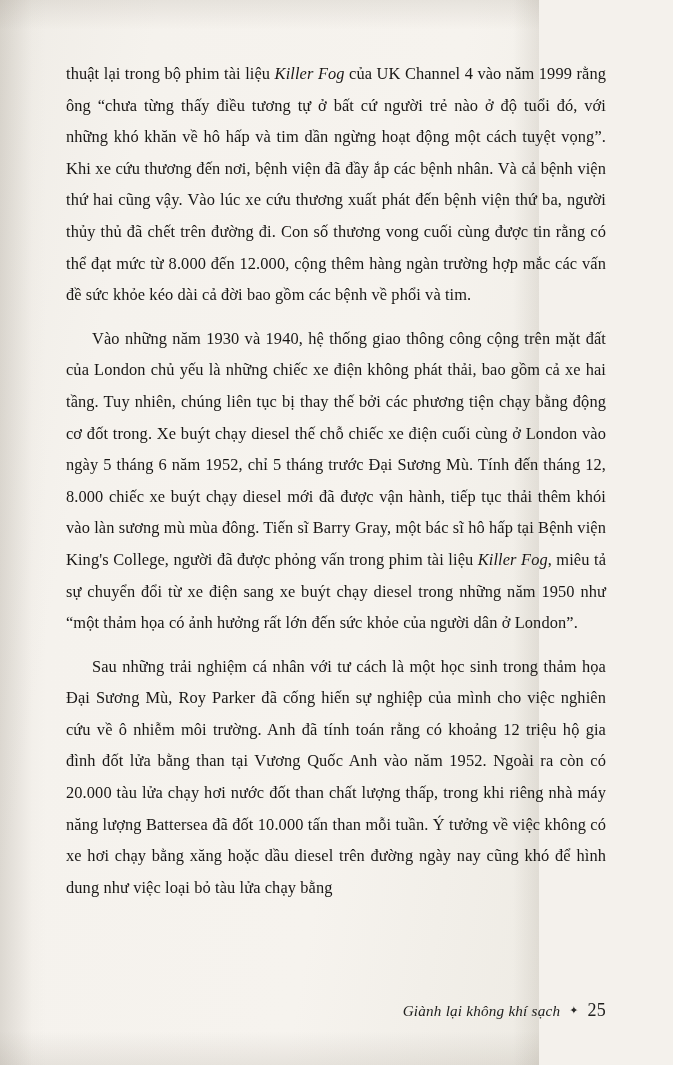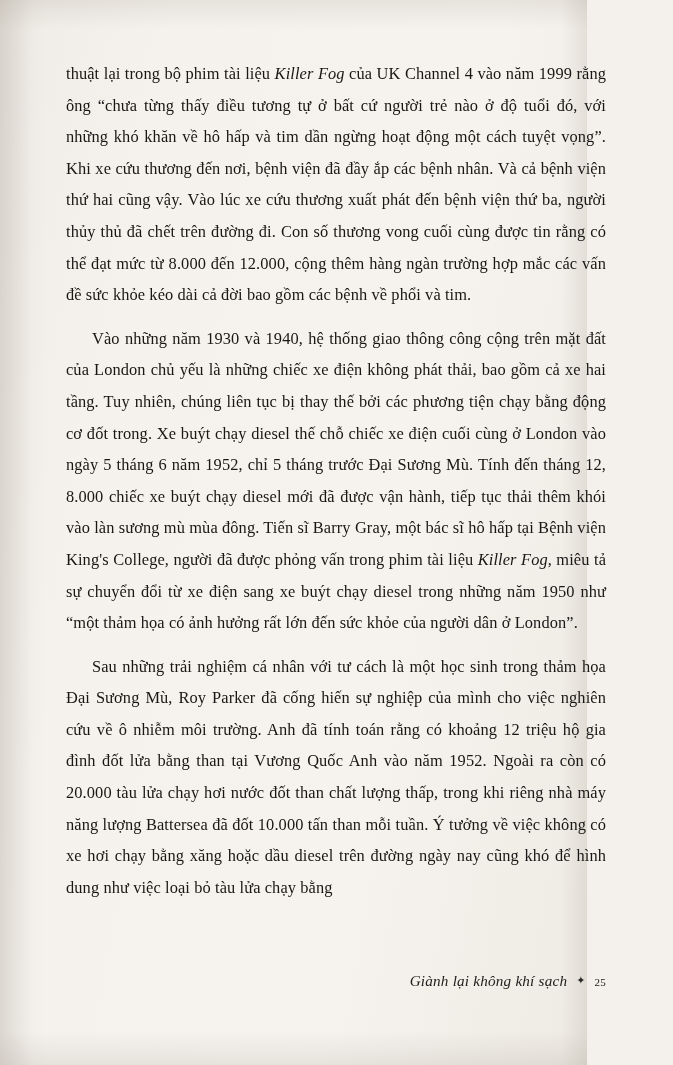--- a/index.html
+++ b/index.html
@@ -12,21 +12,21 @@
     background: #f4f1ec;
     font-family: "Liberation Serif", serif;
     color: #1a1a1a;
     overflow: hidden;
     position: relative;
   }
   .page {
     position: absolute;
     left: 0;
     top: 0;
-    width: 587px;
+    width: 539px;
     height: 1065px;
     background: linear-gradient(100deg, #efece6 0%, #f5f2ed 22%, #f6f3ee 65%, #eeebe4 100%);
   }
   
   .gutter-shadow {
     position: absolute;
     left: 0; top: 0;
     width: 46px; height: 100%;
     background: linear-gradient(to right, rgba(120,110,95,0.20), rgba(120,110,95,0.02) 70%, rgba(0,0,0,0));
     pointer-events: none;
@@ -75,41 +75,41 @@
   p.indent {
     text-indent: 26px;
   }
   em {
     font-style: italic;
   }
 
   .footer {
     position: absolute;
     left: 66px;
-    top: 972px;
+    top: 1000px;
     width: 540px;
     display: flex;
     justify-content: flex-end;
     align-items: baseline;
     gap: 9px;
     font-size: 15.2px;
     color: #20201e;
   }
   .footer .running-title {
     font-style: italic;
     letter-spacing: 0.2px;
   }
   .footer .sep {
     font-size: 11px;
     position: relative;
     top: -2px;
     color: #2a2a28;
   }
   .footer .page-number {
-    font-size: 11px;
+    font-size: 18px;
     letter-spacing: 0.3px;
   }
 </style>
 </head>
 <body>
 
 <div class="page">
   <div class="gutter-shadow"></div>
   <div class="edge-shadow-right"></div>
   <div class="edge-shadow-top"></div>

